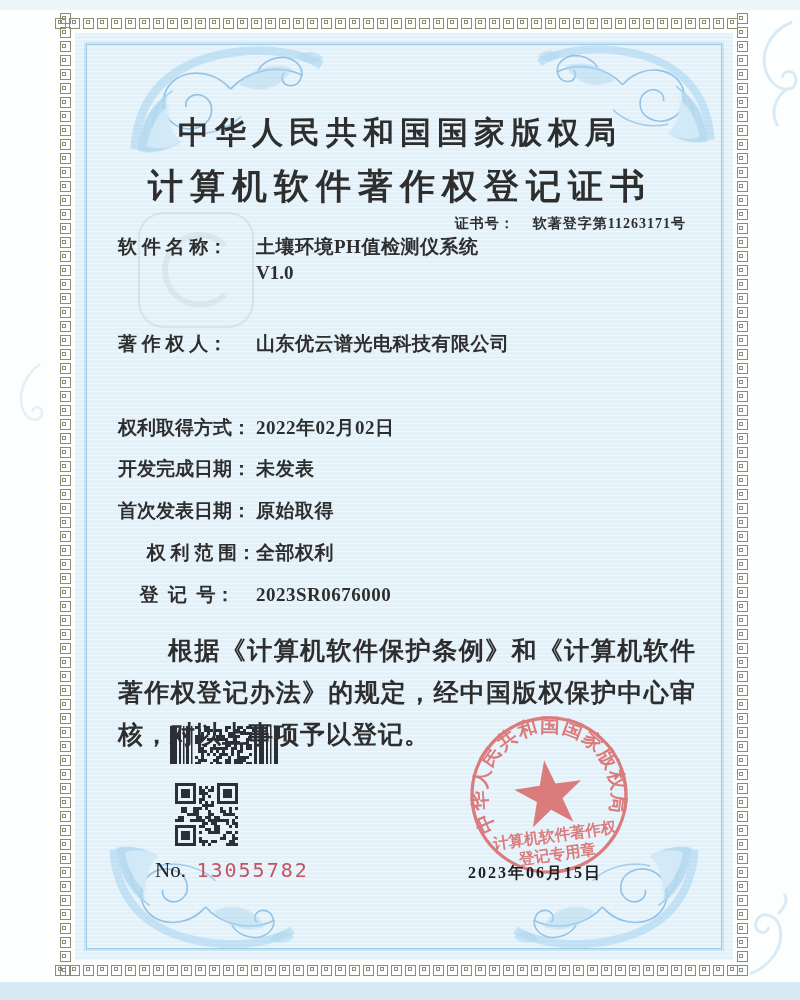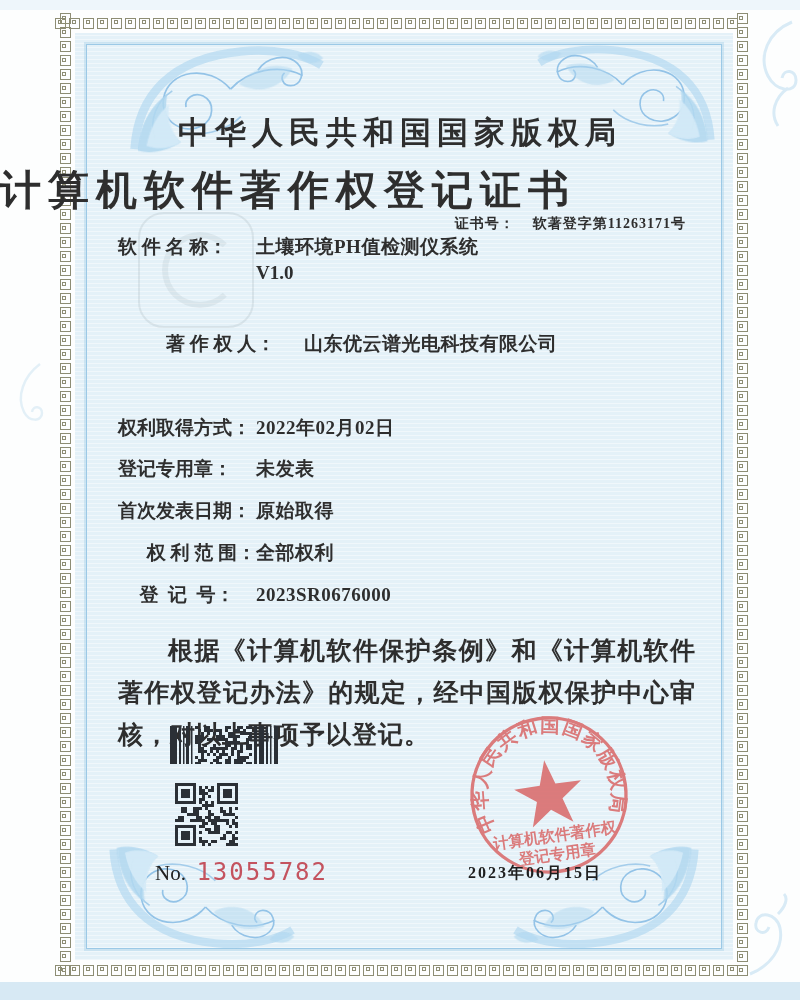--- a/index.html
+++ b/index.html
@@ -47,43 +47,43 @@
   .margin-swirl{position:absolute;opacity:.55;}
 
   .watermark{position:absolute;left:138px;top:212px;width:112px;height:112px;
     border:2px solid rgba(140,155,160,.18);border-radius:26px;}
   .watermark::after{content:"";position:absolute;left:22px;top:18px;width:64px;height:64px;
     border:6px solid rgba(140,155,160,.14);border-radius:50%;border-right-color:transparent;}
 
   .t{position:absolute;color:var(--ink);white-space:pre;}
   .org-title{left:0;top:112px;width:800px;text-align:center;font-size:31px;font-weight:bold;
     letter-spacing:6px;}
-  .cert-title{left:0;top:163px;width:800px;font-size:41px;font-weight:bold;
+  .cert-title{left:0;top:163px;width:800px;text-align:center;font-size:35px;font-weight:bold;
     letter-spacing:7px;}
   .cert-no{right:114px;top:215px;font-size:14px;font-weight:bold;letter-spacing:1px;}
   .cert-no .gap{display:inline-block;width:18px;}
 
   .frow{position:absolute;left:118px;font-size:19px;font-weight:bold;color:var(--ink);}
   .frow .label{display:inline-block;width:138px;white-space:pre;}
   .frow .value{white-space:pre;letter-spacing:.5px;}
   .v2{position:absolute;left:256px;font-size:19px;font-weight:bold;color:var(--ink);}
   .r1{top:234px;} .r1b{top:262px;}
-  .r2{top:331px;margin-left:48px;}
+  .r2{top:331px;}
   .r3{top:415px;} .r4{top:456px;} .r5{top:498px;} .r6{top:540px;text-align:right;} .r7{top:582px;text-align:center;}
 
   .statement{position:absolute;left:118px;top:630px;width:578px;font-size:25px;
     font-weight:bold;color:var(--ink);line-height:42px;text-align:justify;
     text-indent:2em;letter-spacing:1px;}
 
   .barcode{position:absolute;left:170px;top:726px;width:108px;height:38px;}
   .qrcode{position:absolute;left:175px;top:783px;width:66px;height:66px;}
 
   .serial{position:absolute;left:155px;top:858px;font-size:21px;color:#222;}
   .serial .num{font-family:"DejaVu Sans Mono", monospace;color:var(--serial);
-    letter-spacing:2px;font-size:24px;}
+    letter-spacing:2px;font-size:20px;}
 
   .stamp{position:absolute;left:468px;top:714px;width:162px;height:162px;
     transform:rotate(-8deg);opacity:.88;}
   .issue-date{position:absolute;left:468px;top:863px;font-size:16px;font-weight:bold;
     color:#1e1e1e;letter-spacing:2px;}
 </style>
 </head>
 <body>
 
 <div class="edge-top"></div>
@@ -386,21 +386,21 @@
 <div class="watermark"></div>
 
 <div class="t org-title">中华人民共和国国家版权局</div>
 <div class="t cert-title">计算机软件著作权登记证书</div>
 <div class="t cert-no"><span>证书号：</span><span class="gap"></span><span>软著登字第11263171号</span></div>
 
 <div class="frow r1"><span class="label">软 件 名 称：</span><span class="value">土壤环境PH值检测仪系统</span></div>
 <div class="v2 r1b">V1.0</div>
 <div class="frow r2"><span class="label">著 作 权 人：</span><span class="value">山东优云谱光电科技有限公司</span></div>
 <div class="frow r3"><span class="label">权利取得方式：</span><span class="value">2022年02月02日</span></div>
-<div class="frow r4"><span class="label">登记专用章：</span><span class="value">未发表</span></div>
+<div class="frow r4"><span class="label">开发完成日期：</span><span class="value">未发表</span></div>
 <div class="frow r5"><span class="label">首次发表日期：</span><span class="value">原始取得</span></div>
 <div class="frow r6"><span class="label">权 利 范 围：</span><span class="value">全部权利</span></div>
 <div class="frow r7"><span class="label">登  记  号：</span><span class="value">2023SR0676000</span></div>
 
 <div class="statement">根据《计算机软件保护条例》和《计算机软件著作权登记办法》的规定，经中国版权保护中心审核，对以上事项予以登记。</div>
 
 <svg class="barcode" viewBox="0 0 108 38" id="barcode-svg">
     <rect x="0" y="0" width="7" height="38" fill="#2b3036"></rect>
     <rect x="9" y="0" width="2" height="38" fill="#2b3036"></rect>
     <rect x="13" y="0" width="1.5" height="38" fill="#2b3036"></rect>

